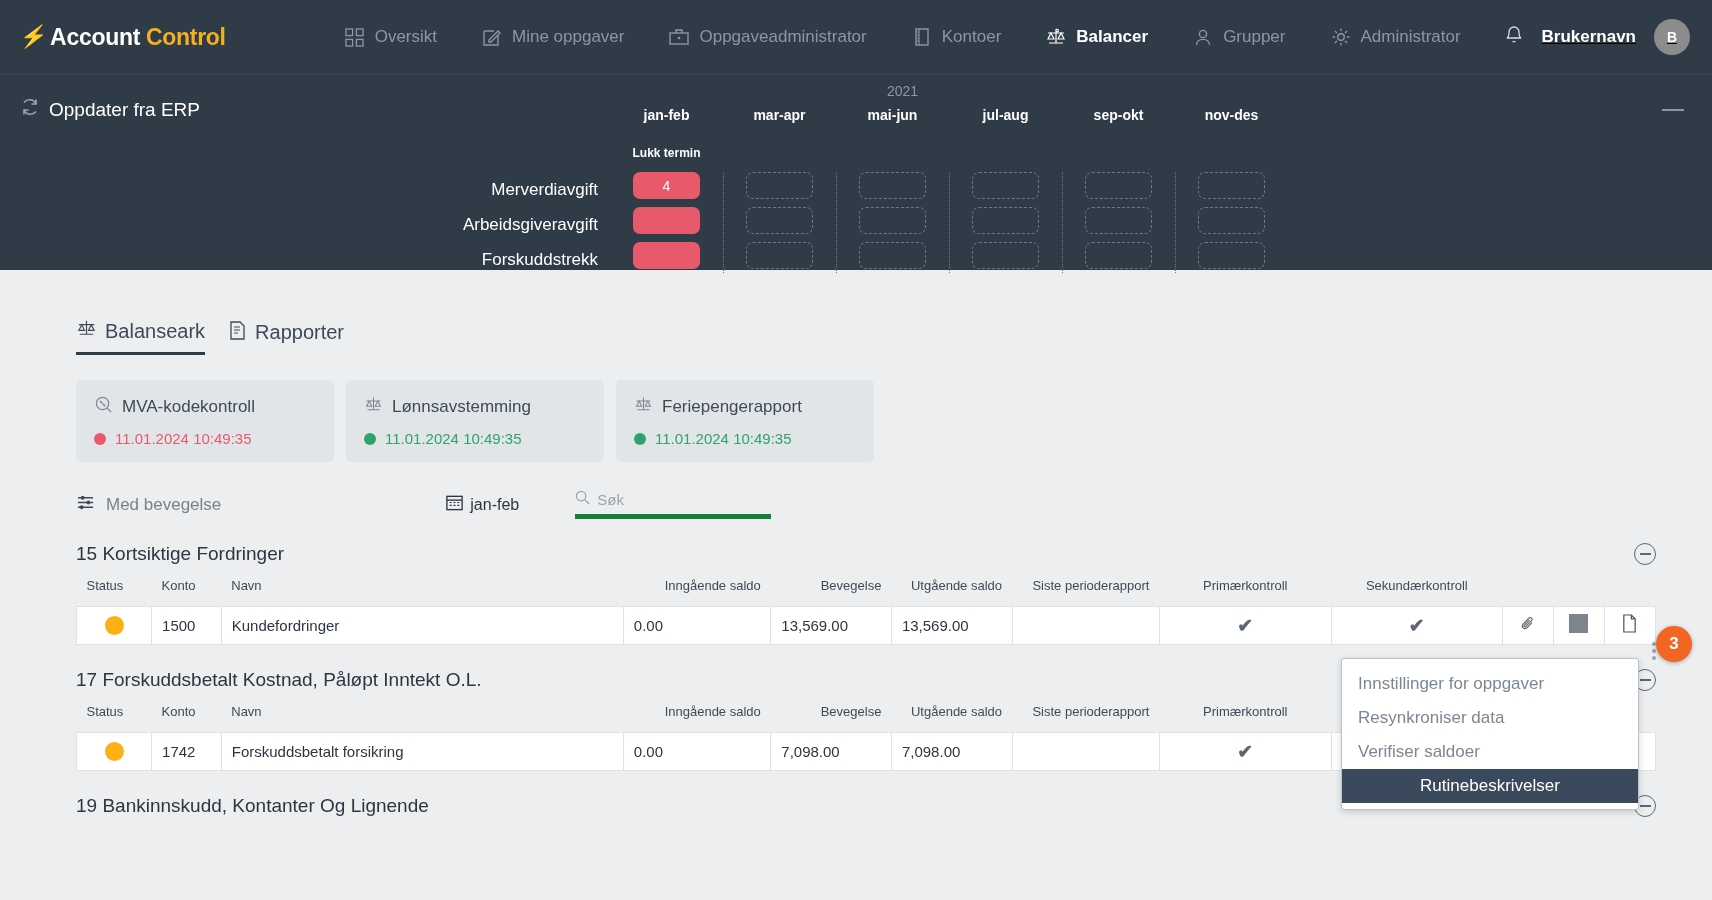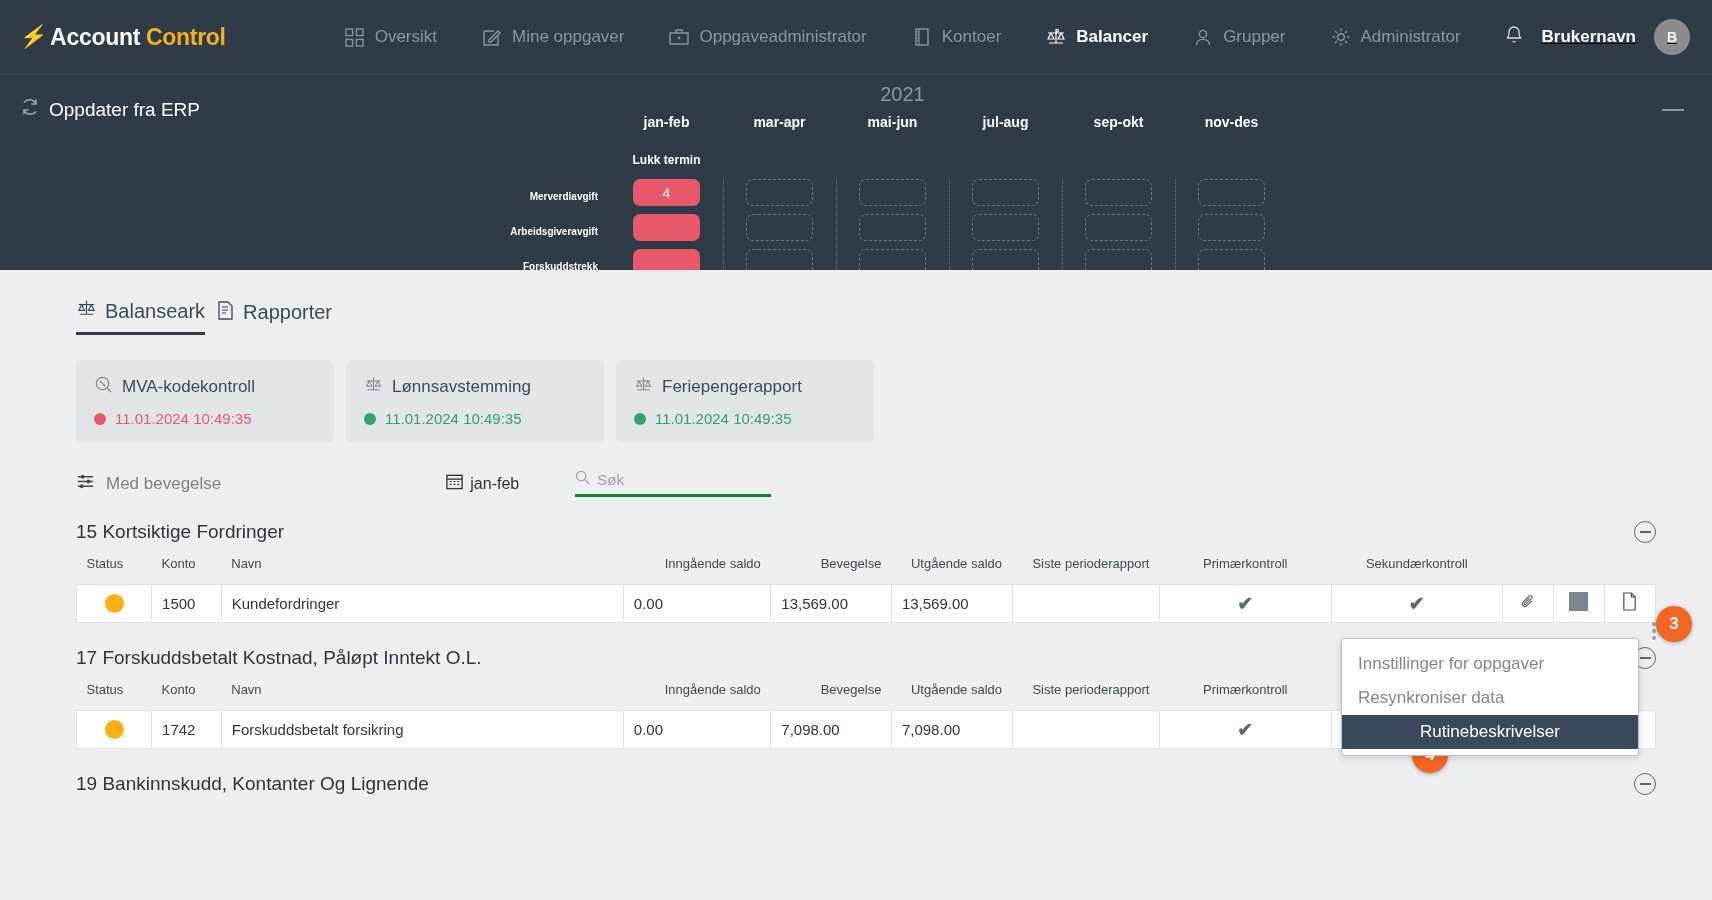--- a/index.html
+++ b/index.html
@@ -56,53 +56,53 @@
   }
   .company-name .label { border-bottom: 1px solid #7b8793; padding-bottom: 6px; }
   .erp { display: flex; align-items: center; gap: 9px; color: #ffffff; font-size: 19px; cursor: pointer; }
 
   .collapse-dash {
     position: absolute; right: 28px; top: 34px;
     width: 22px; height: 2px; background: #8a97a4; cursor: pointer;
   }
 
   .grid-wrap { position: absolute; left: 430px; top: 8px; }
-  .year { text-align: center; color: #8a97a4; font-size: 20px; width: 725px; margin-left: 110px; }
+  .year { text-align: center; color: #8a97a4; font-size: 14px; width: 725px; margin-left: 110px; }
   .cols { display: flex; margin-top: 8px; }
   .rowlabels { width: 180px; }
   .colhead {
     width: 113px; text-align: center; color: #fff; font-size: 14px; font-weight: bold;
   }
   .subhead {
     width: 113px; text-align: center; color: #fff; font-size: 12px; font-weight: bold;
     margin-top: 15px;
   }
   .gridbody { display: flex; margin-top: 12px; }
   .labelcol { width: 180px; }
   .labelcol div {
     height: 35px; line-height: 35px; text-align: right; padding-right: 12px;
-    color: #fff; font-size: 10px; font-weight: bold; margin-bottom: 0px;
+    color: #fff; font-size: 17px; font-weight: normal; margin-bottom: 0px;
   }
   .periodcol { width: 113px; display: flex; flex-direction: column; align-items: center; position: relative; }
   .periodcol.sep::before {
     content: ""; position: absolute; left: 0; top: 0; bottom: 4px;
     border-left: 1px dotted #6c7884;
   }
   .cell {
     width: 67px; height: 27px; border-radius: 7px; margin-bottom: 8px;
     display: flex; align-items: center; justify-content: center;
     font-size: 14px; color: #fff;
   }
   .cell.filled { background: #e8596b; cursor: pointer; }
   .cell.empty { border: 1px dashed #6c7884; }
 
   
   .main { background: #eceef0; position: relative; height: 630px; padding: 0 20px; }
 
-  .tabs { display: flex; gap: 10px; padding: 28px 0 0 56px; }
+  .tabs { display: flex; gap: 22px; padding: 28px 0 0 56px; margin-top: 20px; }
   .tab {
     display: flex; align-items: center; gap: 8px; font-size: 20px; color: #3d4b59;
     padding-bottom: 8px; cursor: pointer;
   }
   .tab.active { border-bottom: 3px solid #2f3b47; }
 
   .cards { display: flex; gap: 12px; padding: 25px 0 0 56px; }
   .card {
     width: 258px; background: #e2e5e8; border-radius: 5px; padding: 15px 18px;
     cursor: pointer;
@@ -113,21 +113,21 @@
   .dot.red { background: #e8596b; }
   .dot.green { background: #2fa36b; }
   .stamp-red { color: #e8596b; }
   .stamp-green { color: #2fa36b; }
 
   .filterrow { display: flex; align-items: center; padding: 28px 0 0 56px; gap: 0; }
   .mov { display: flex; align-items: center; gap: 11px; color: #78828d; font-size: 17px; cursor: pointer; }
   .period-pick { display: flex; align-items: center; gap: 6px; font-size: 16px; color: #2b3642; margin-left: 224px; cursor: pointer; }
   .search {
     margin-left: 56px; display: flex; align-items: center; gap: 7px;
-    border-bottom: 3px solid #15803d; width: 196px; padding-bottom: 5px;
+    border-bottom: 5px solid #15803d; width: 196px; padding-bottom: 5px;
   }
   .search input {
     border: none; outline: none; background: transparent;
     font-size: 15px; color: #3d4b59; width: 100%;
     font-family: "Liberation Sans", sans-serif;
   }
   .search input::placeholder { color: #9aa3ac; }
 
   
   .section { padding-left: 56px; padding-right: 36px; margin-top: 24px; position: relative; }
@@ -549,17 +549,18 @@
   <div class="kebab">
     <span></span>
       <span></span>
       <span></span>
   </div>
   <div class="badge badge-3">3</div>
 
   <div class="dropdown">
     <div class="dd-item">Innstillinger for oppgaver</div>
     <div class="dd-item">Resynkroniser data</div>
+    <div class="dd-item">Verifiser saldoer</div>
     <div class="dd-item highlight">Rutinebeskrivelser</div>
   </div>
   <div class="badge badge-4">4</div>
 
 </div>
 
 </body></html>

